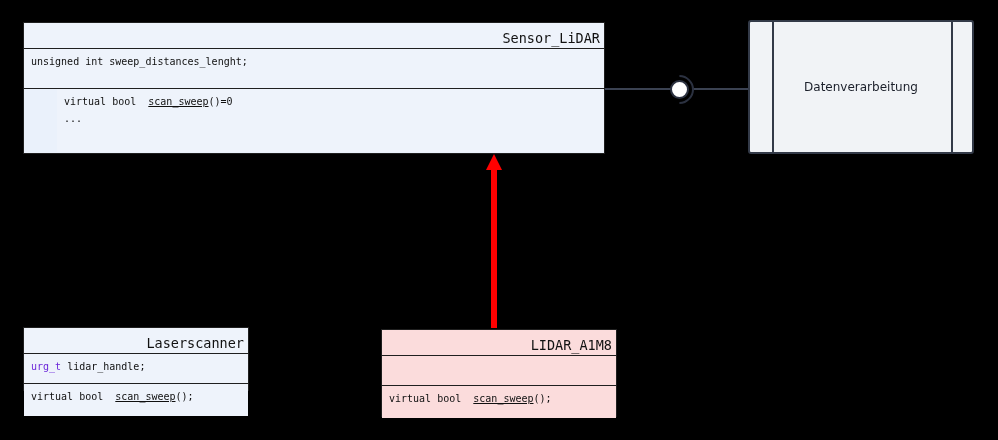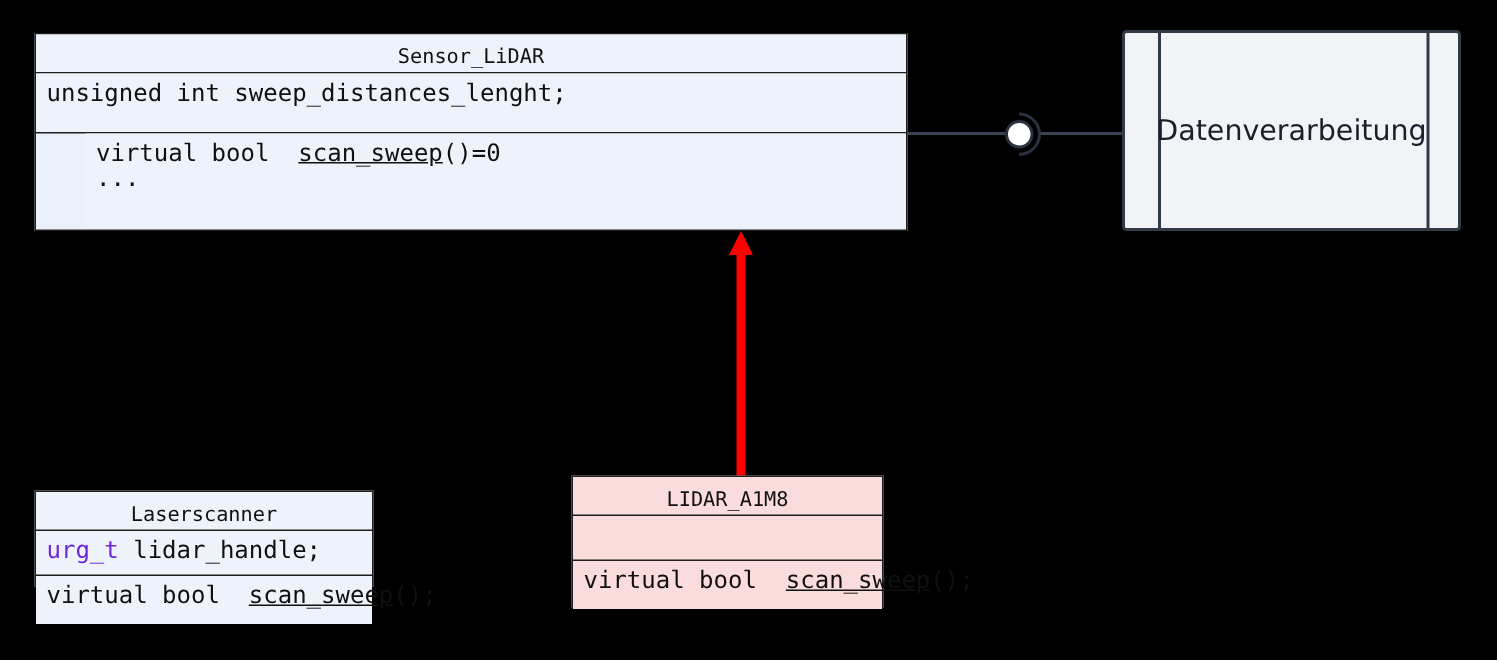--- a/index.html
+++ b/index.html
@@ -27,30 +27,30 @@
   .uml-class .compartment {
     box-sizing: border-box;
     border-bottom: 1.6px solid #1f1f1f;
     background: #eef3fb;
     padding: 5px 7px 5px 7px;
   }
   .uml-class .compartment:last-child {
     border-bottom: none;
   }
   .uml-class .title {
-    text-align: center;
+    text-align: right;
     font-size: 13.5px;
     line-height: 18px;
     color: #111111;
     padding: 6px 4px 6px 4px;
     white-space: nowrap;
   }
   .code-line {
     font-family: "DejaVu Sans Mono", "Liberation Mono", monospace;
-    font-size: 16px;
+    font-size: 10px;
     line-height: 16.5px;
     color: #101010;
     white-space: pre;
     letter-spacing: 0px;
   }
   .u { text-decoration: underline; }
   .kw-type { color: #6d28d9; }
 
   
   .uml-class.pink { background: #fbdcdc; border-color: #1f1f1f; }
@@ -71,21 +71,21 @@
     width: 2.2px;
     background: #333a48;
   }
   .subsystem .label {
     position: absolute;
     left: 0; right: 0;
     top: 50%;
     transform: translateY(-50%);
     text-align: center;
     font-family: "DejaVu Sans", "Liberation Sans", sans-serif;
-    font-size: 19px;
+    font-size: 12px;
     color: #1b1f2a;
     white-space: nowrap;
   }
 
   
   .link-line {
     position: absolute;
     background: #3b4252;
   }
   .lollipop-ball {
@@ -160,21 +160,21 @@
 
     <div class="compartment" style="height:30px;">
       <div class="code-line"><span class="kw-type">urg_t</span><span> lidar_handle;</span></div>
     </div>
 
     <div class="compartment" style="height:32px;">
       <div class="code-line"><span>virtual bool  </span><span class="u">scan_sweep</span><span>();</span></div>
     </div>
   </div>
 
-  <div class="uml-class pink" style="left:381px; top:317px; width:208px; height:88px;">
+  <div class="uml-class pink" style="left:381px; top:329px; width:236px; height:88px;">
 
     <div class="compartment title" style="height:26px;">LIDAR_A1M8</div>
 
     <div class="compartment" style="height:30px;">
       <div class="code-line"></div>
     </div>
 
     <div class="compartment" style="height:32px;">
       <div class="code-line"><span>virtual bool  </span><span class="u">scan_sweep</span><span>();</span></div>
     </div>

